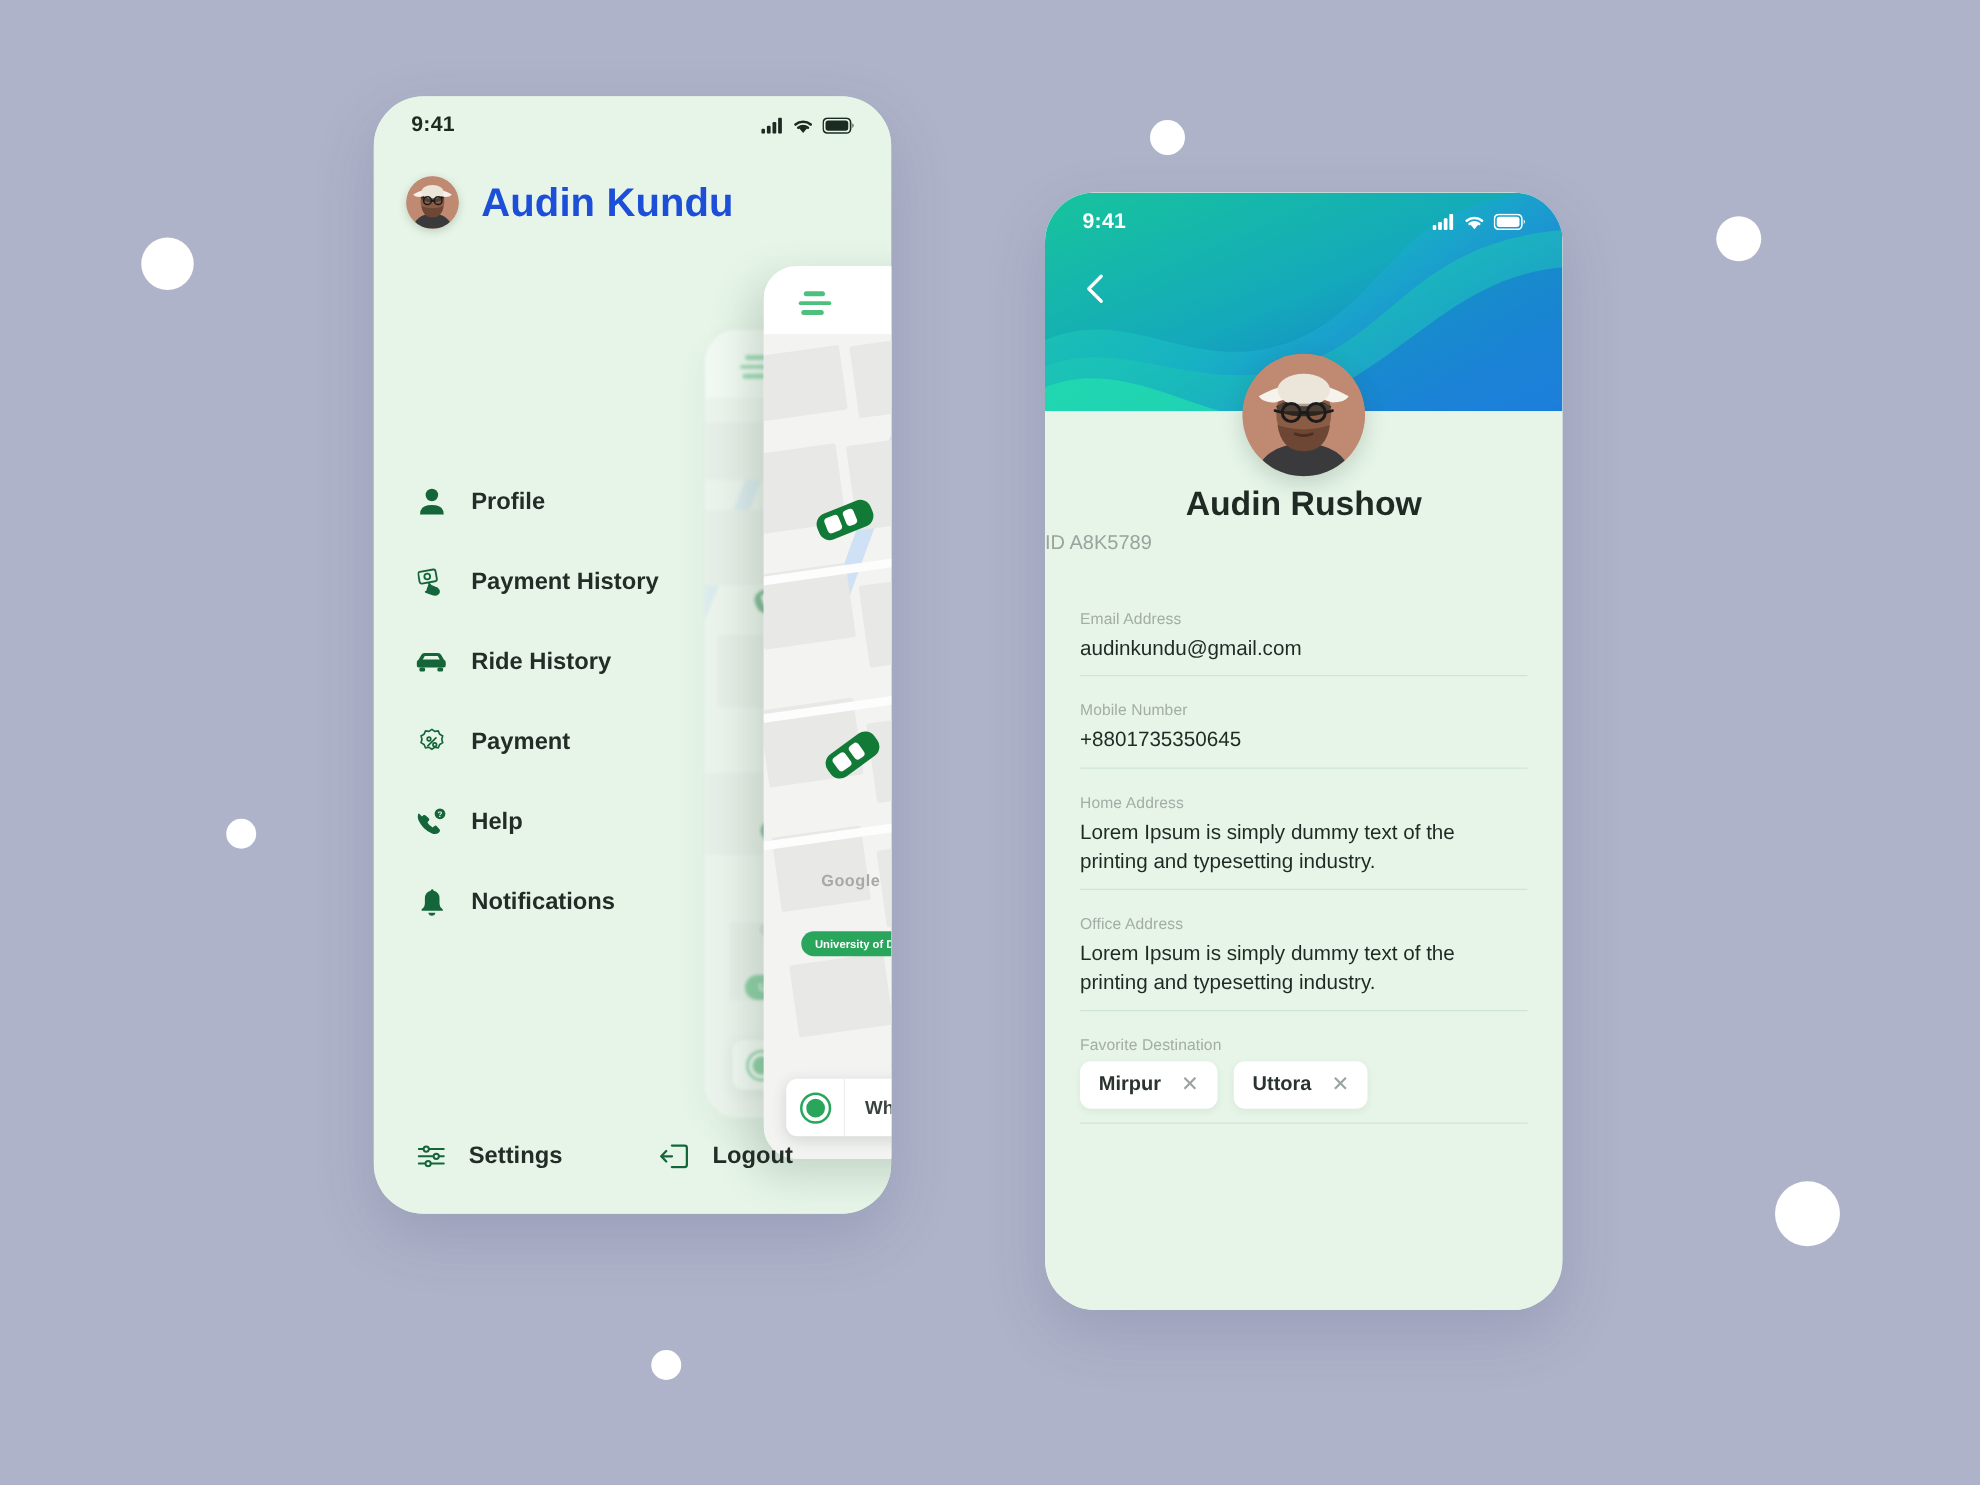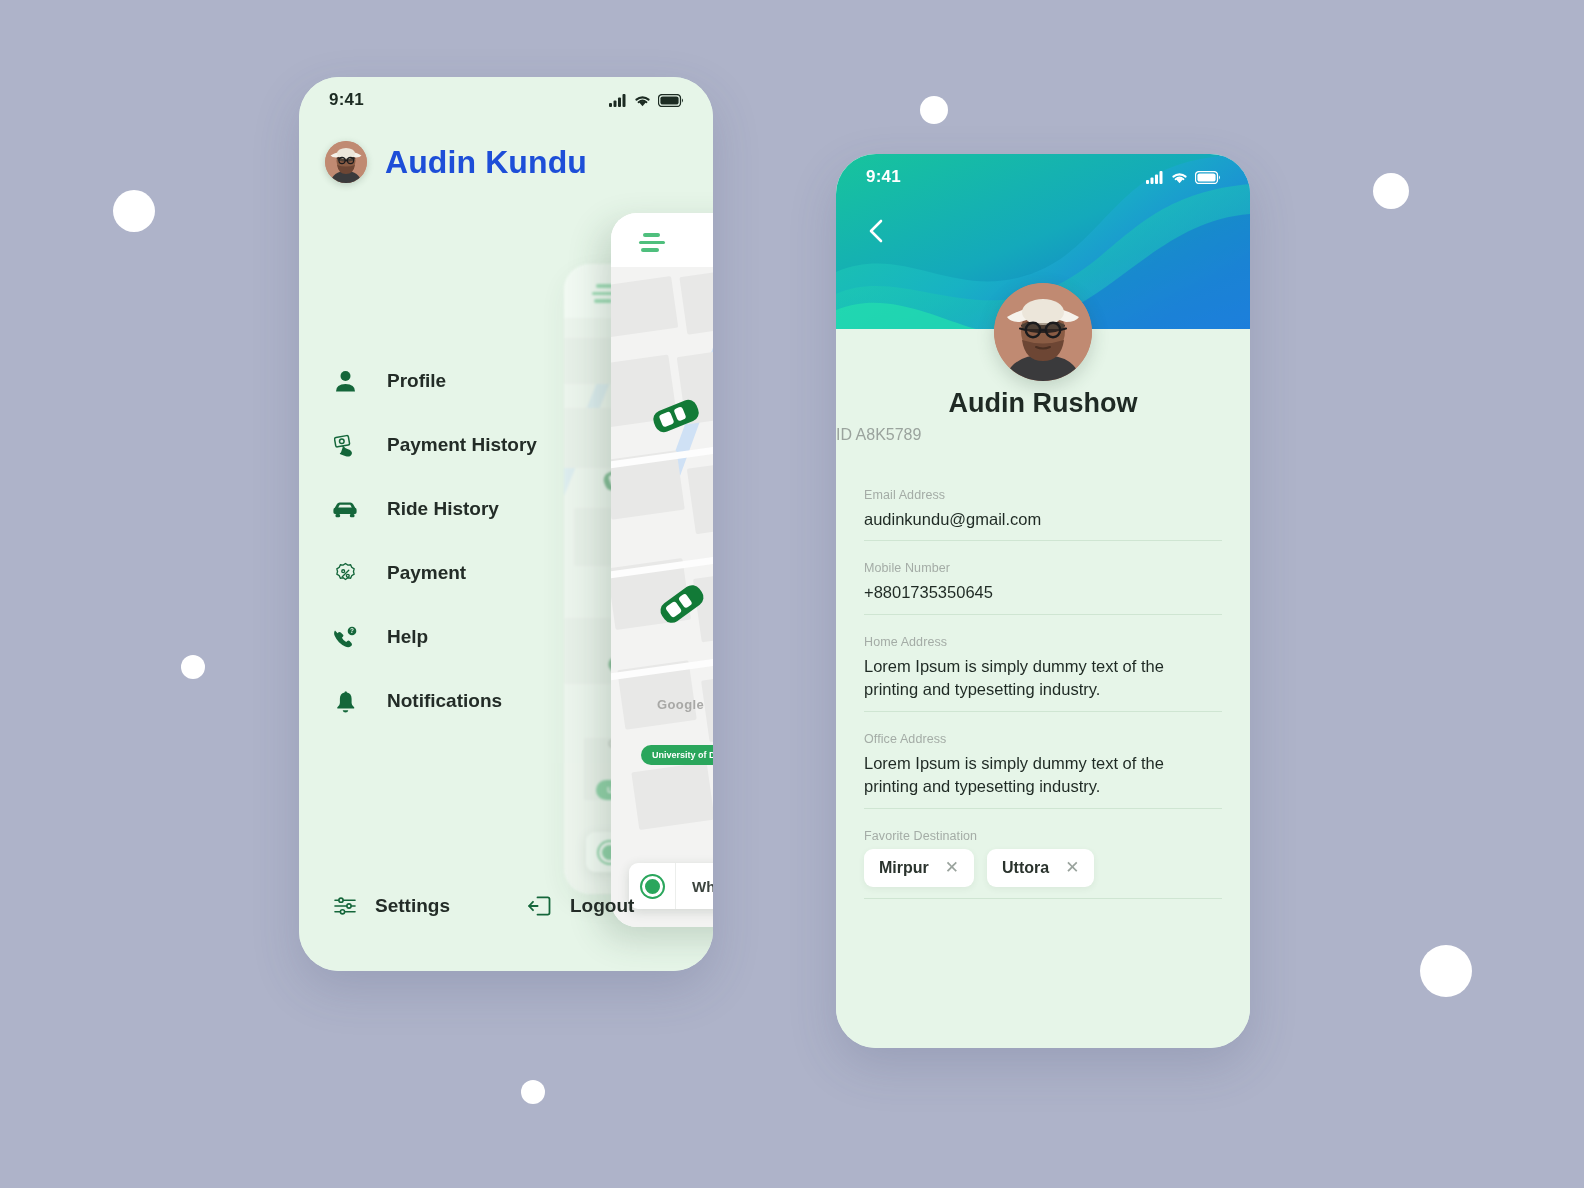--- a/index.html
+++ b/index.html
@@ -97,39 +97,39 @@
   }
 
   .menu-list {
     position: absolute;
     left: 34px; top: 272px;
     width: 300px;
     z-index: 12;
   }
   .menu-item {
     display: flex;
-    align-items: center;
-    gap: 30px;
+    align-items: flex-end;
+    gap: 20px;
     height: 64px;
   }
   .menu-ico {
     width: 24px; height: 24px;
     flex: 0 0 auto;
     display: flex; align-items: center; justify-content: center;
     color: #14663a;
   }
   .menu-label {
     font-size: 19px;
     font-weight: 600;
     color: #232c27;
   }
 
   .bottom-bar {
     position: absolute;
-    left: 34px; bottom: 53px;
+    left: 34px; bottom: 34px;
     display: flex;
     align-items: center;
     gap: 14px;
     z-index: 12;
   }
   .bb-item { display: flex; align-items: center; gap: 18px; }
   .bb-gap { width: 50px; }
   .bb-label {
     font-size: 19px;
     font-weight: 600;

